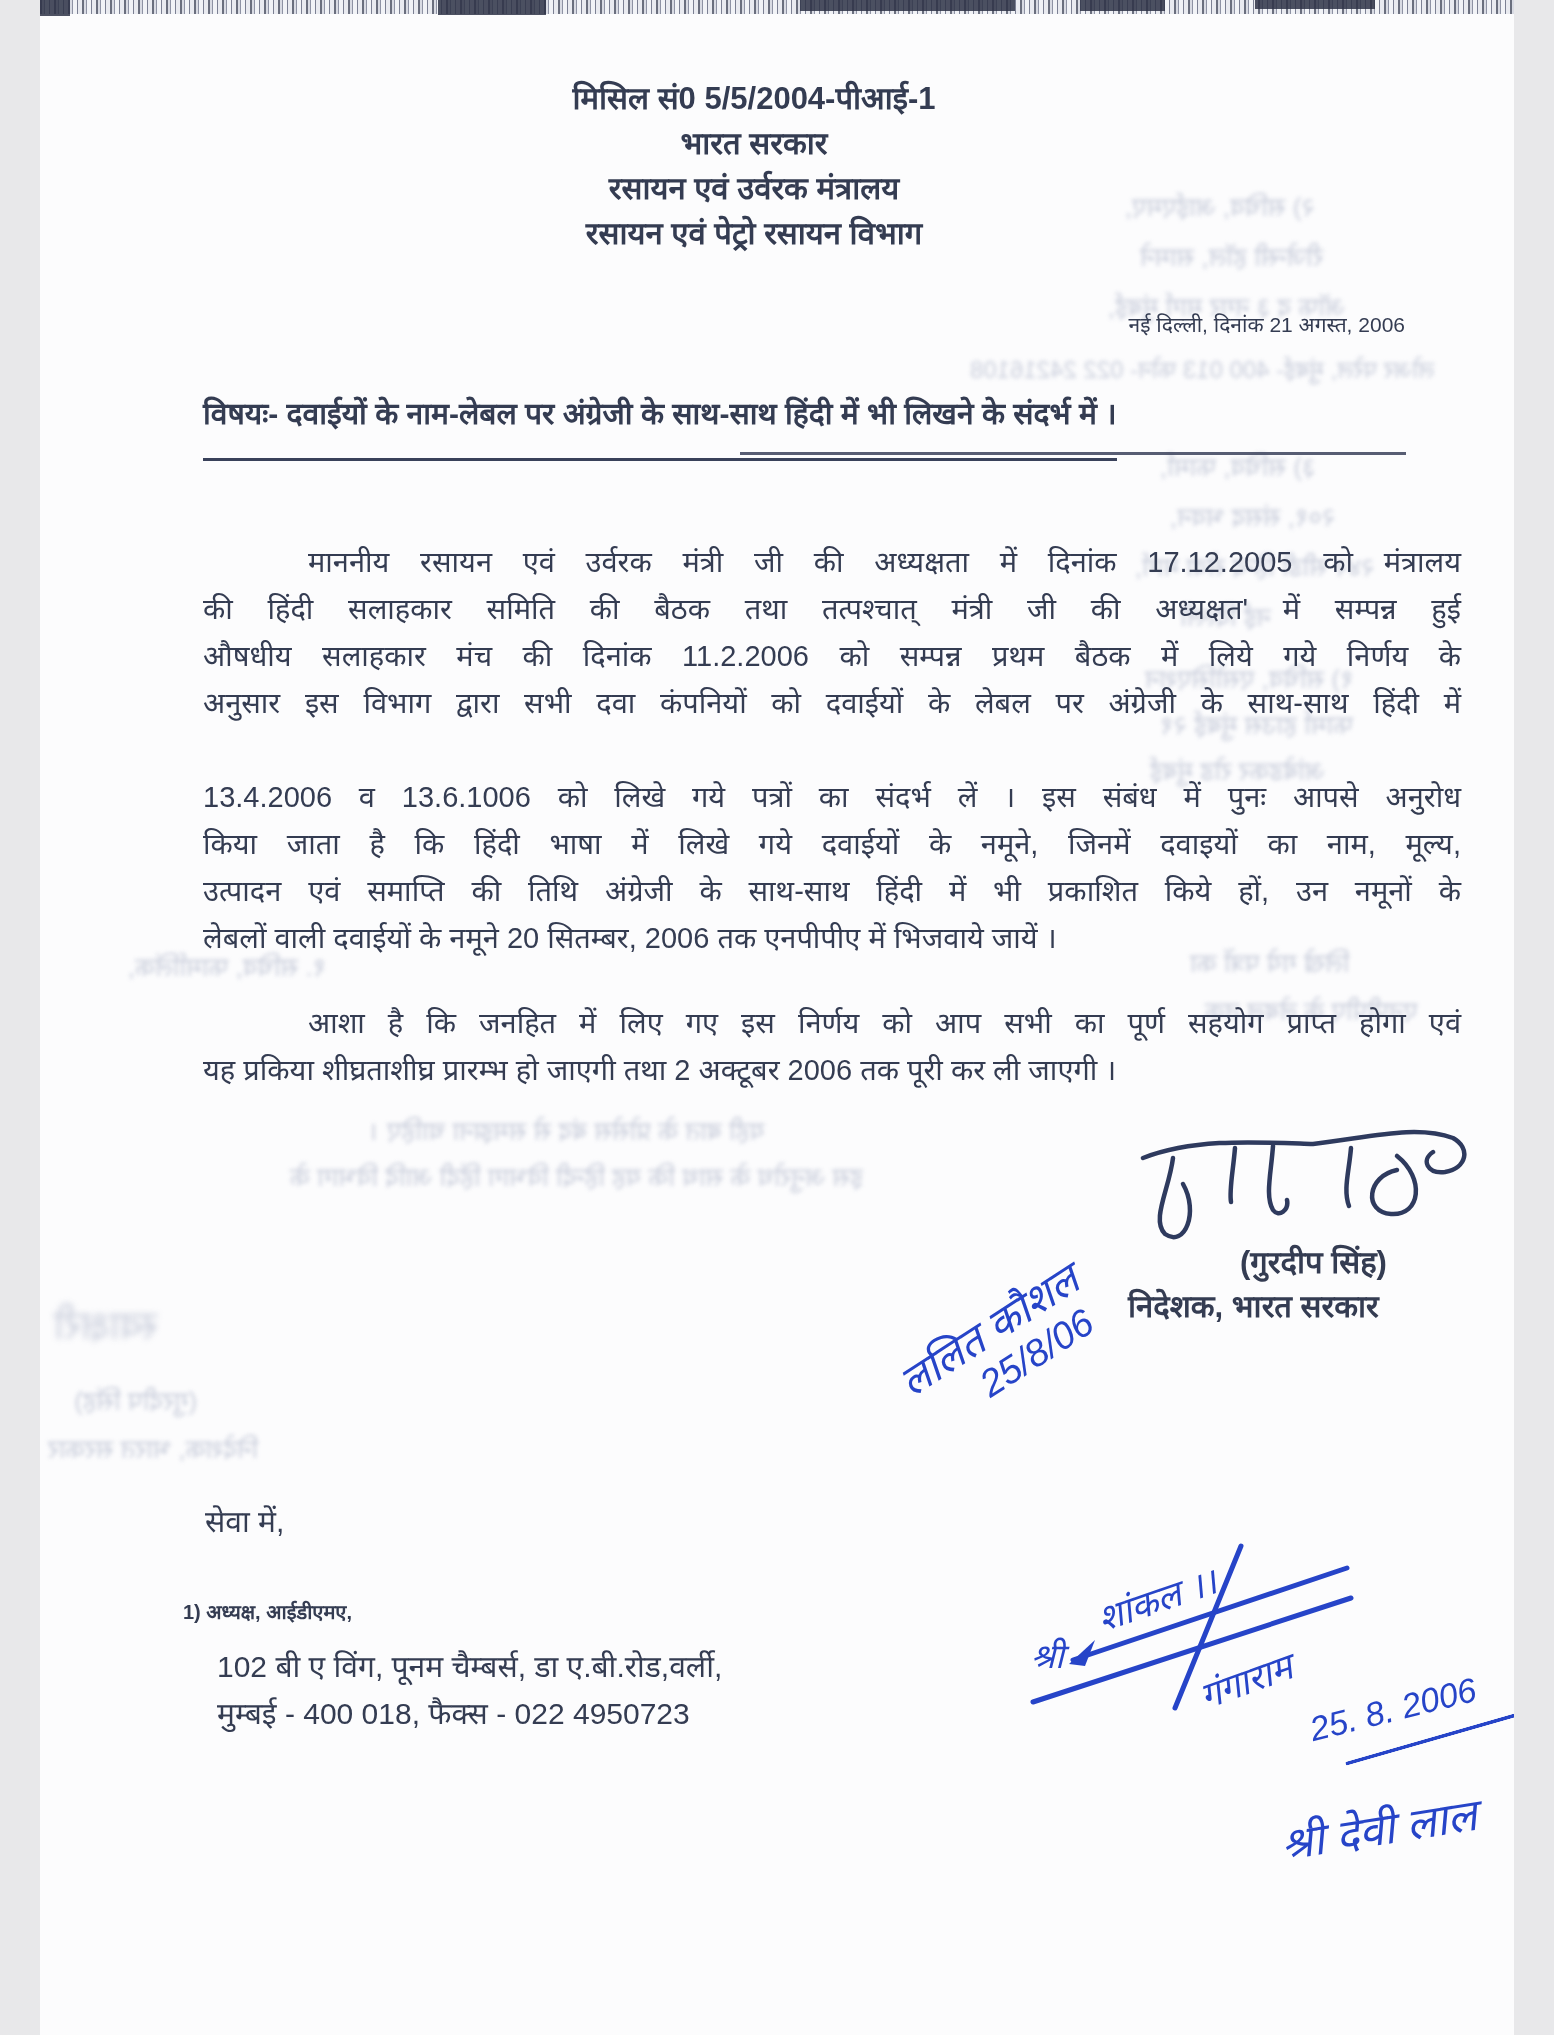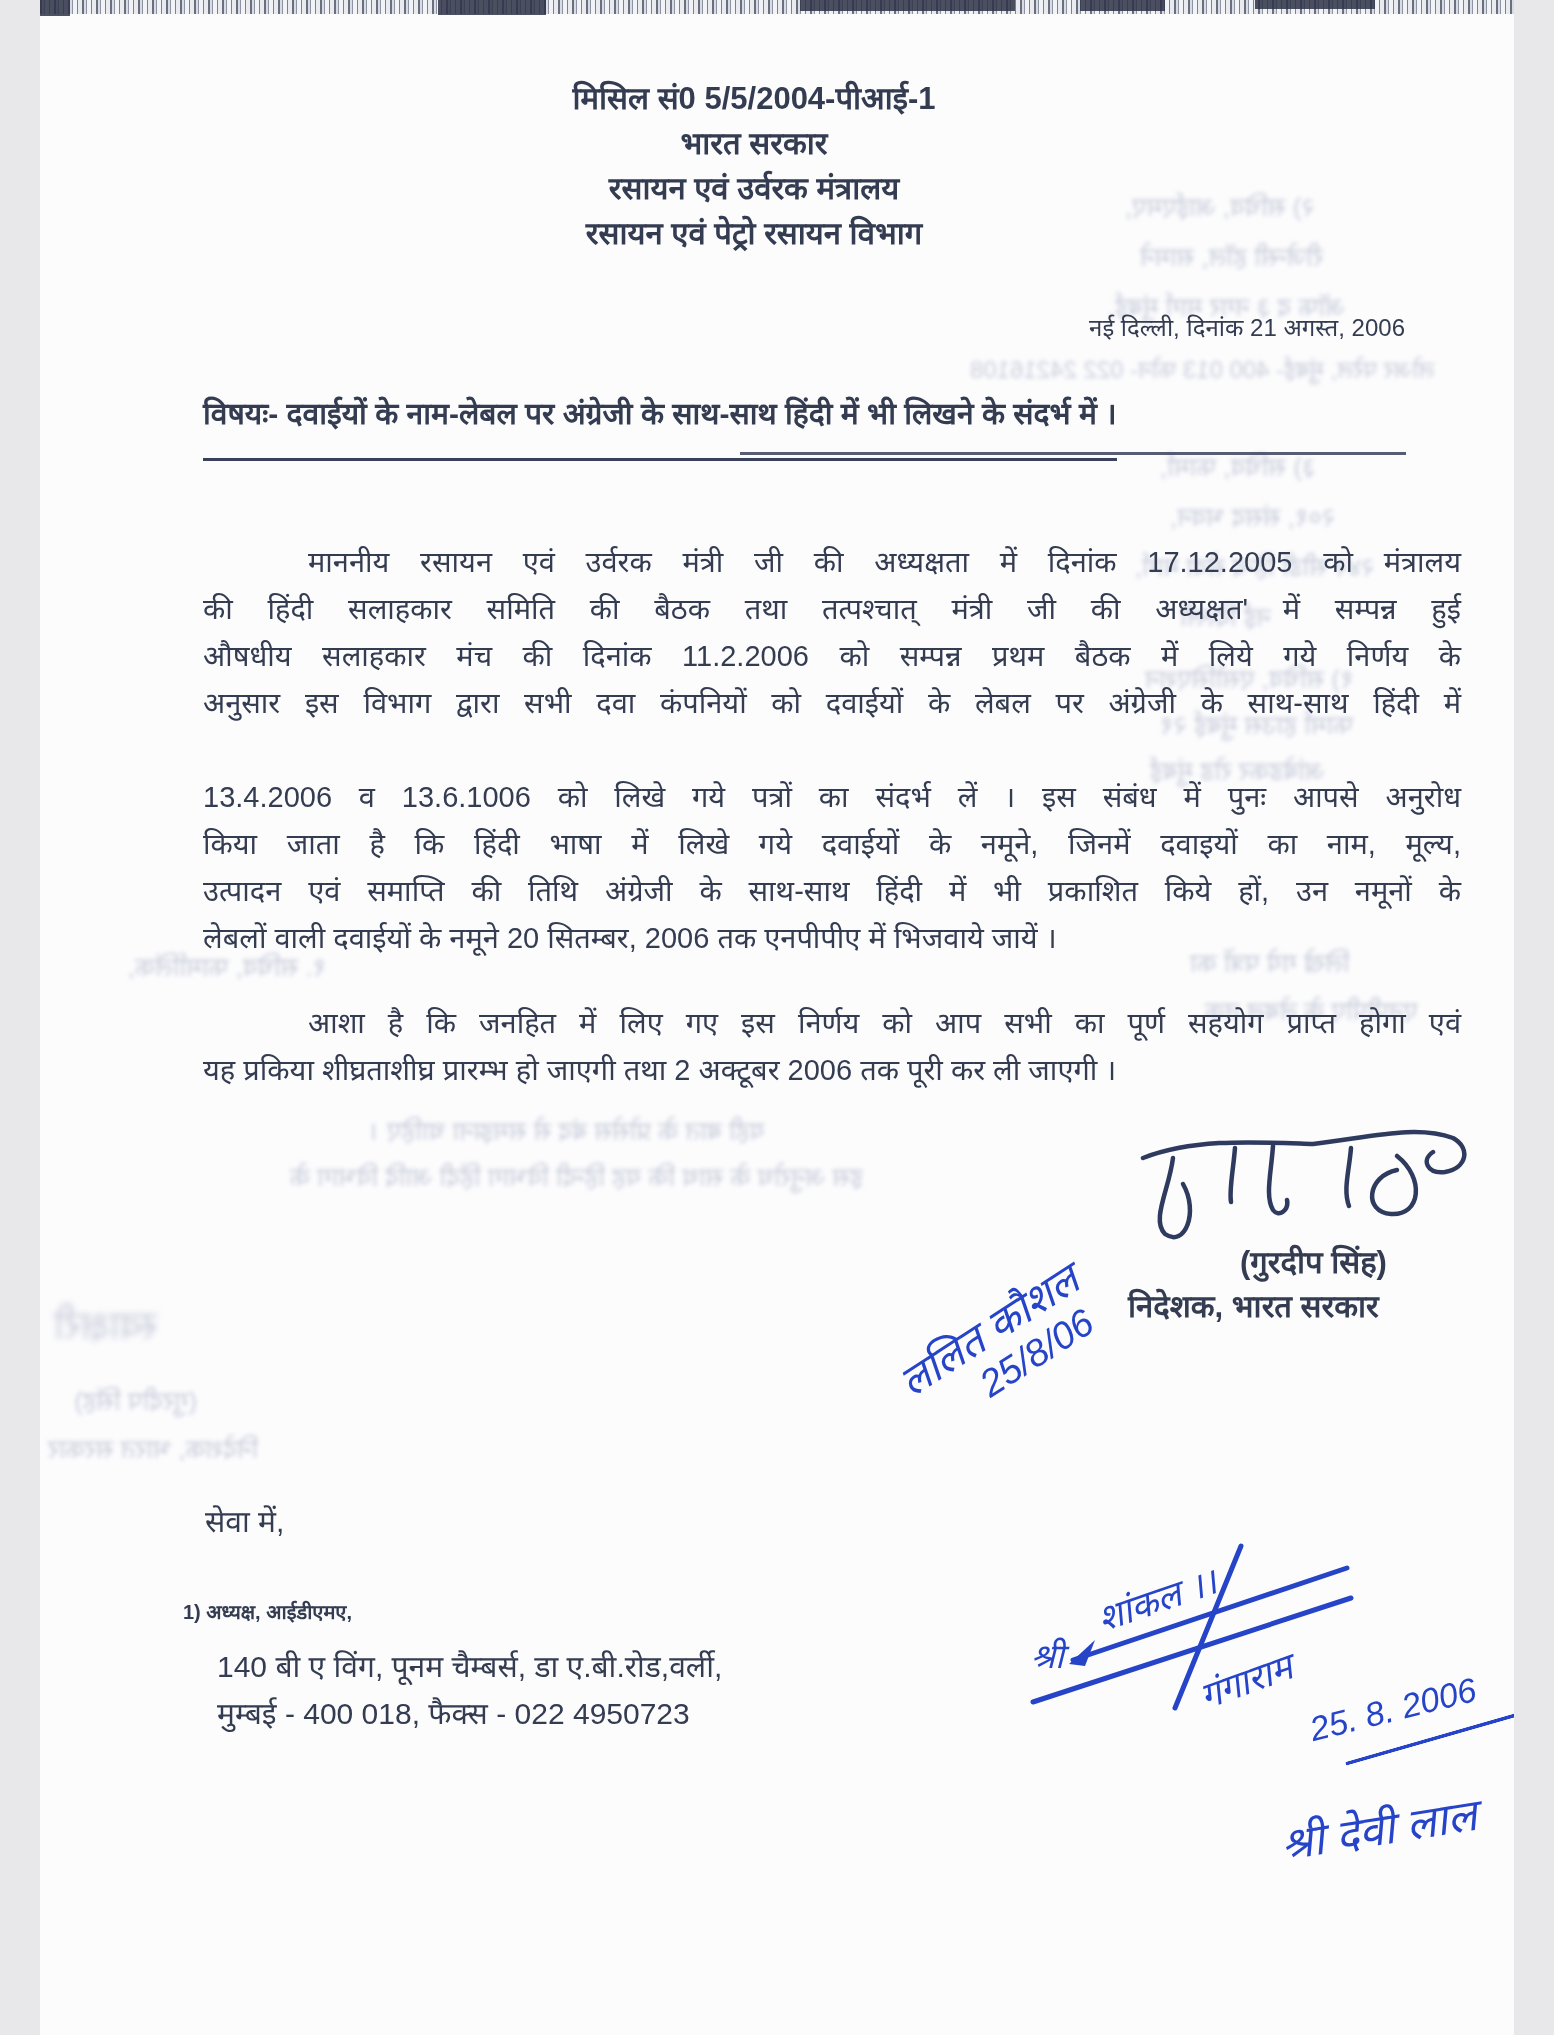--- a/index.html
+++ b/index.html
@@ -20,21 +20,21 @@
   .blob1{left:0;width:30px;height:16px;}
   .blob2{left:398px;width:108px;height:15px;}
   .blob3{left:760px;width:215px;height:11px;}
   .blob4{left:1040px;width:85px;height:11px;}
   .blob5{left:1215px;width:120px;height:9px;}
   .blob6{left:1495px;width:59px;height:17px;}
 
   
   .header{position:absolute;left:0;top:76px;width:1554px;text-align:center;
     transform:translateX(-63px);font-weight:bold;font-size:31px;line-height:45px;}
-  .dateline{position:absolute;top:310px;right:109px;font-size:24px;}
+  .dateline{position:absolute;top:310px;right:109px;font-size:21px;}
   .subject{position:absolute;left:163px;top:392px;width:1200px;font-size:30px;font-weight:bold;}
   .subject-inner{display:inline-block;border-bottom:3px solid #39415a;padding-bottom:25px;}
   .subject-underline2{position:absolute;left:700px;top:452px;width:666px;height:3px;background:#39415a;opacity:.85;}
 
   .pline{
     position:absolute;left:163px;width:1258px;box-sizing:border-box;
     font-size:29px;line-height:40px;
     text-align:justify;text-align-last:justify;
     color:#343c52;
   }
@@ -174,16 +174,16 @@
   </svg>
 
   <div class="ink note3a">गंगाराम</div>
   <div class="ink note3b">25. 8. 2006</div>
 
   <div class="note4-line"></div>
   <div class="ink note4">श्री देवी लाल</div>
 
   <div class="salutation">सेवा में,</div>
   <div class="addr1">1) अध्यक्ष, आईडीएमए,</div>
-  <div class="addr2">140 बी ए विंग, पूनम चैम्बर्स, डा ए.बी.रोड,वर्ली,</div>
+  <div class="addr2">102 बी ए विंग, पूनम चैम्बर्स, डा ए.बी.रोड,वर्ली,</div>
   <div class="addr3">मुम्बई - 400 018, फैक्स - 022 4950723</div>
 
 </div>
 
 </body></html>

